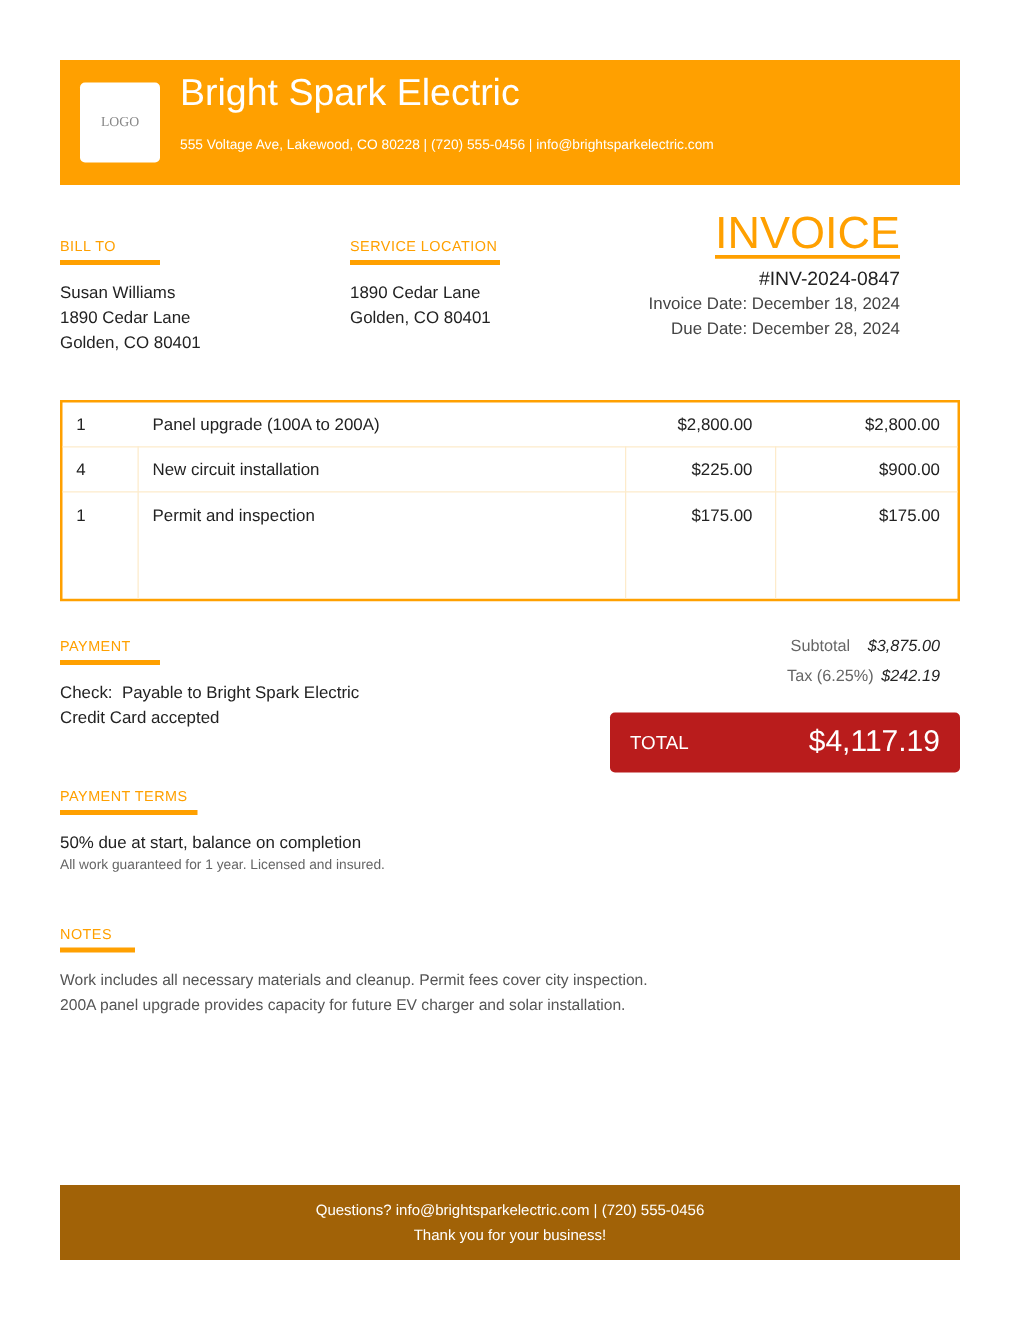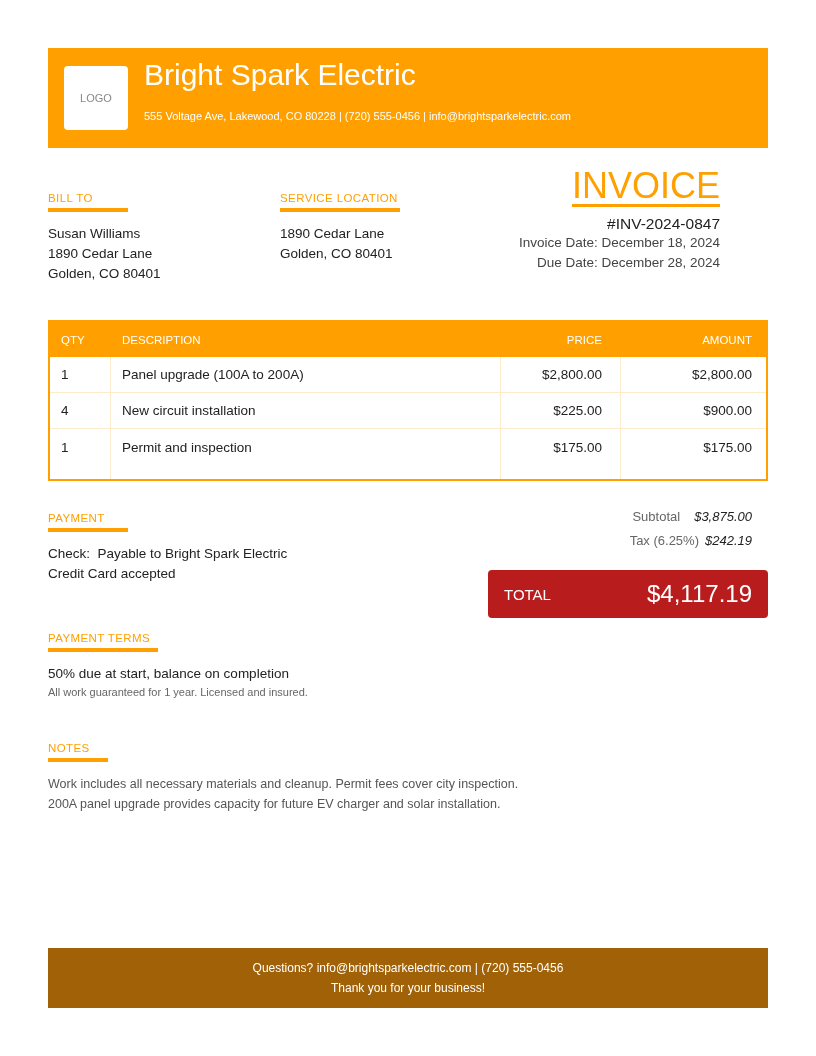--- a/index.html
+++ b/index.html
@@ -7,21 +7,21 @@
   body { font-family: "Liberation Sans", sans-serif; color: #222; position: relative; }
 
   .header {
     position: absolute; left: 48px; top: 48px; width: 720px; height: 100px;
     background: #FFA000;
   }
   .logo-box {
     position: absolute; left: 16px; top: 18px; width: 64px; height: 64px;
     background: #fff; border-radius: 4px;
     display: flex; align-items: center; justify-content: center;
-    font-size: 11px; color: #888;
+    font-size: 11px; color: #888; font-family: Liberation Serif, serif;
   }
   .company-name {
     position: absolute; left: 96px; top: 10px; font-size: 30px; color: #fff;
   }
   .company-contact {
     position: absolute; left: 96px; top: 62px; font-size: 11px; color: #fff;
   }
 
   .section-label {
     font-size: 11.5px; color: #FFA000; letter-spacing: 0.4px;
@@ -120,26 +120,20 @@
   <div class="invoice-title">INVOICE</div>
   <div class="invoice-number">#INV-2024-0847</div>
   <div class="invoice-date">Invoice Date: December 18, 2024</div>
   <div class="due-date">Due Date: December 28, 2024</div>
 </div>
 
 <div class="items-table">
   <div class="vline" style="left:60px"></div>
   <div class="vline" style="left:450px"></div>
   <div class="vline" style="left:570px"></div>
-  <div class="thead">
-    <div class="col-qty">QTY</div>
-    <div class="col-desc">DESCRIPTION</div>
-    <div class="col-price">PRICE</div>
-    <div class="col-amt">AMOUNT</div>
-  </div>
   <div class="row">
     <div class="col-qty">1</div>
     <div class="col-desc">Panel upgrade (100A to 200A)</div>
     <div class="col-price">$2,800.00</div>
     <div class="col-amt">$2,800.00</div>
   </div>
   <div class="row">
     <div class="col-qty">4</div>
     <div class="col-desc">New circuit installation</div>
     <div class="col-price">$225.00</div>

